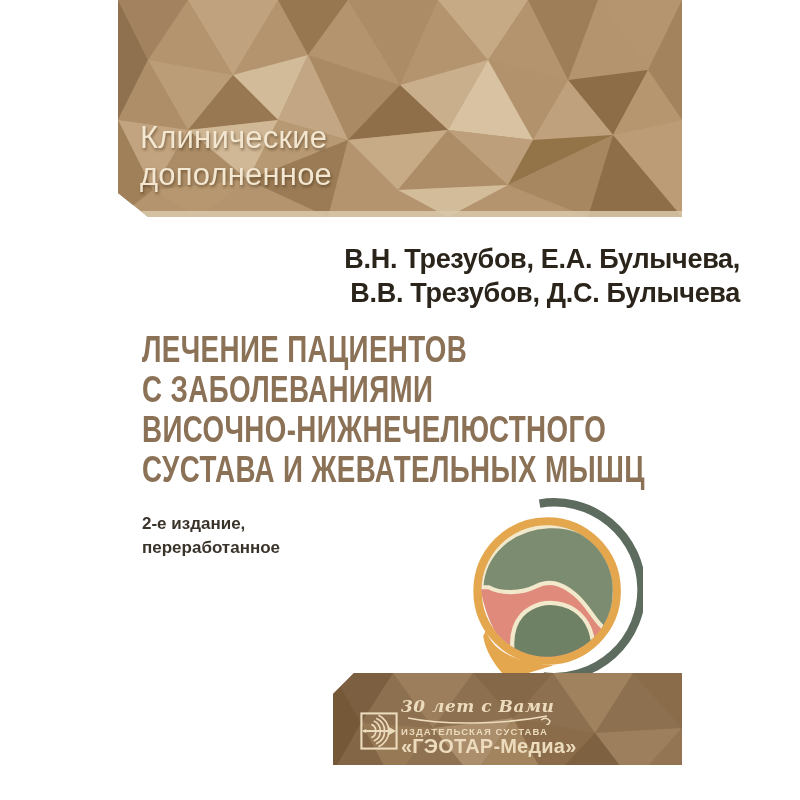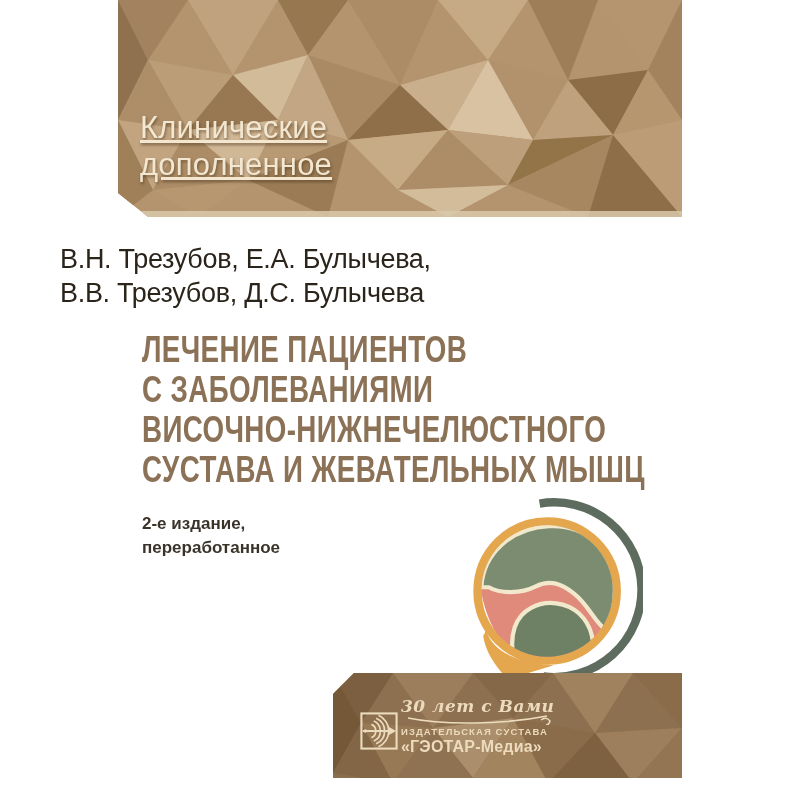--- a/index.html
+++ b/index.html
@@ -8,61 +8,60 @@
     overflow:hidden;
     font-family:"Liberation Sans","DejaVu Sans",sans-serif;
   }
   
   .top-banner{
     position:absolute;left:118px;top:0;width:564px;height:217px;
     clip-path:polygon(0 0,100% 0,100% 100%,30px 100%,0 193px);
   }
   .top-banner svg{position:absolute;inset:0;}
   .series{
-    position:absolute;left:22px;top:109px;
+    position:absolute;left:22px;top:119px;
     font-size:31px;line-height:37px;font-weight:400;color:#f3e7d1;
     text-shadow:1px 2px 3px rgba(70,45,20,.55);
     letter-spacing:.2px;
-    text-decoration:underline;
   }
   
   .authors{
     position:absolute;left:60px;top:242px;width:680px;
-    text-align:left;font-weight:400;font-size:27px;line-height:34px;
+    text-align:right;font-weight:700;font-size:27px;line-height:34px;
     color:#2b241b;letter-spacing:-.3px;
   }
   
   .book-title{position:absolute;left:142px;top:330px;color:#8b7156;font-weight:700;}
   .book-title .tline{height:40px;}
   .book-title .tline span{
     display:inline-block;white-space:nowrap;font-size:37px;line-height:40px;
     transform:scaleX(.75);transform-origin:left top;letter-spacing:.5px;
   }
   
   .edition{
     position:absolute;left:142px;top:512px;
     font-size:17px;line-height:24px;font-weight:700;color:#3a332a;
   }
   
   .emblem{position:absolute;left:455px;top:497px;width:188px;height:188px;}
   
   .bottom-band{
-    position:absolute;left:333px;top:673px;width:349px;height:105px;
+    position:absolute;left:333px;top:673px;width:349px;height:92px;
     clip-path:polygon(21px 0,100% 0,100% 100%,0 100%,0 21px);
   }
   .bottom-band>svg.texture{position:absolute;inset:0;}
   .pub-icon{position:absolute;left:27px;top:39px;width:38px;height:38px;}
   .pub-text{position:absolute;left:68px;top:24px;width:200px;color:#ecdbbd;}
   .pub-script{
     font-family:"DejaVu Serif","Liberation Serif",serif;
     font-style:italic;font-weight:700;font-size:17px;line-height:19px;letter-spacing:.5px;
   }
   .pub-flourish{display:block;margin:-1px 0 1px 6px;}
   .pub-group{font-size:9.5px;font-weight:700;letter-spacing:1.1px;line-height:11px;}
-  .pub-name{font-size:16px;font-weight:700;line-height:19px;letter-spacing:.2px;}
+  .pub-name{font-size:20px;font-weight:700;line-height:19px;letter-spacing:.2px;}
 </style>
 </head>
 <body>
 
 <div class="page">
 
   <div class="top-banner">
     <svg width="564" height="217" viewBox="0 0 564 217" preserveAspectRatio="none">
       <rect x="0" y="0" width="564" height="217" fill="#b3946f"></rect>
       <polygon points="0,0 70,0 30,60" fill="#a3835f"></polygon>

